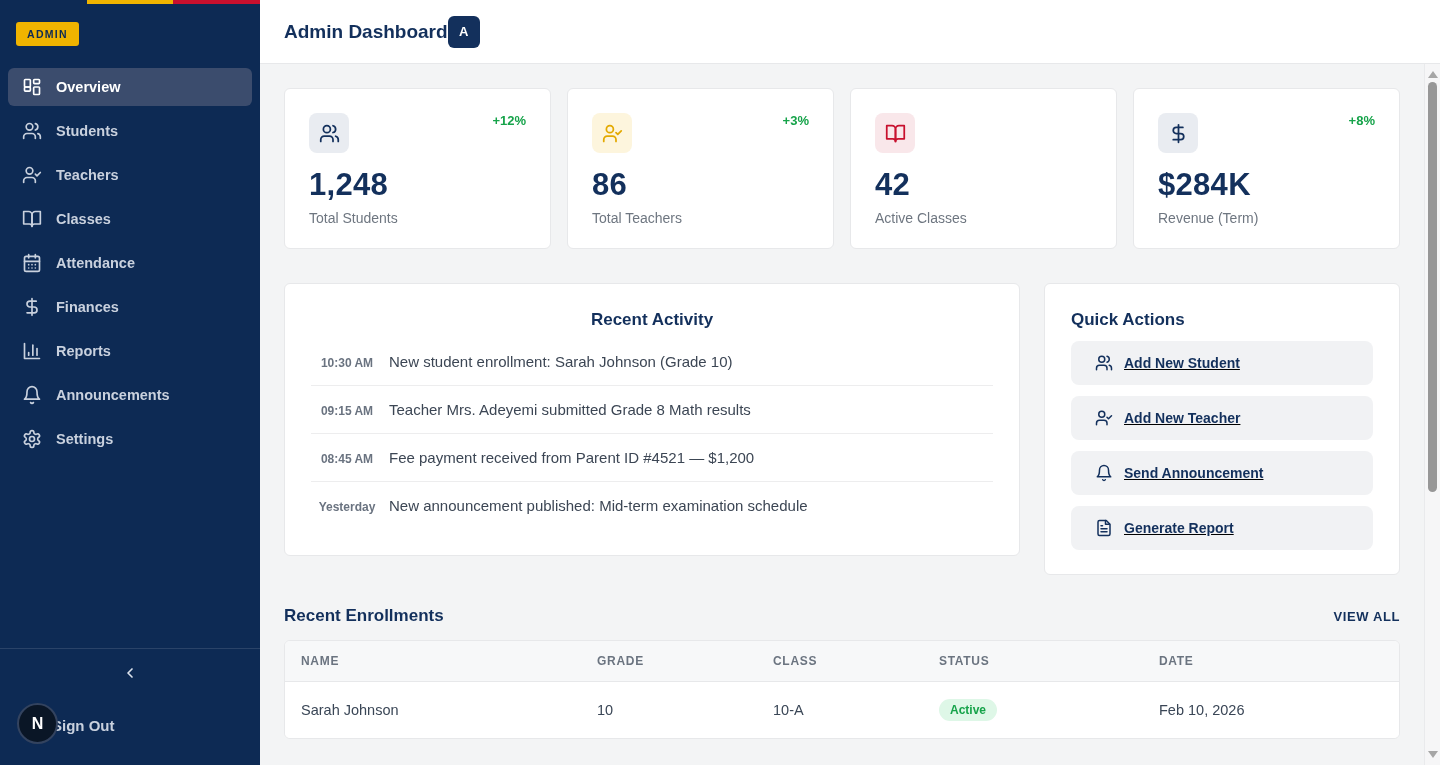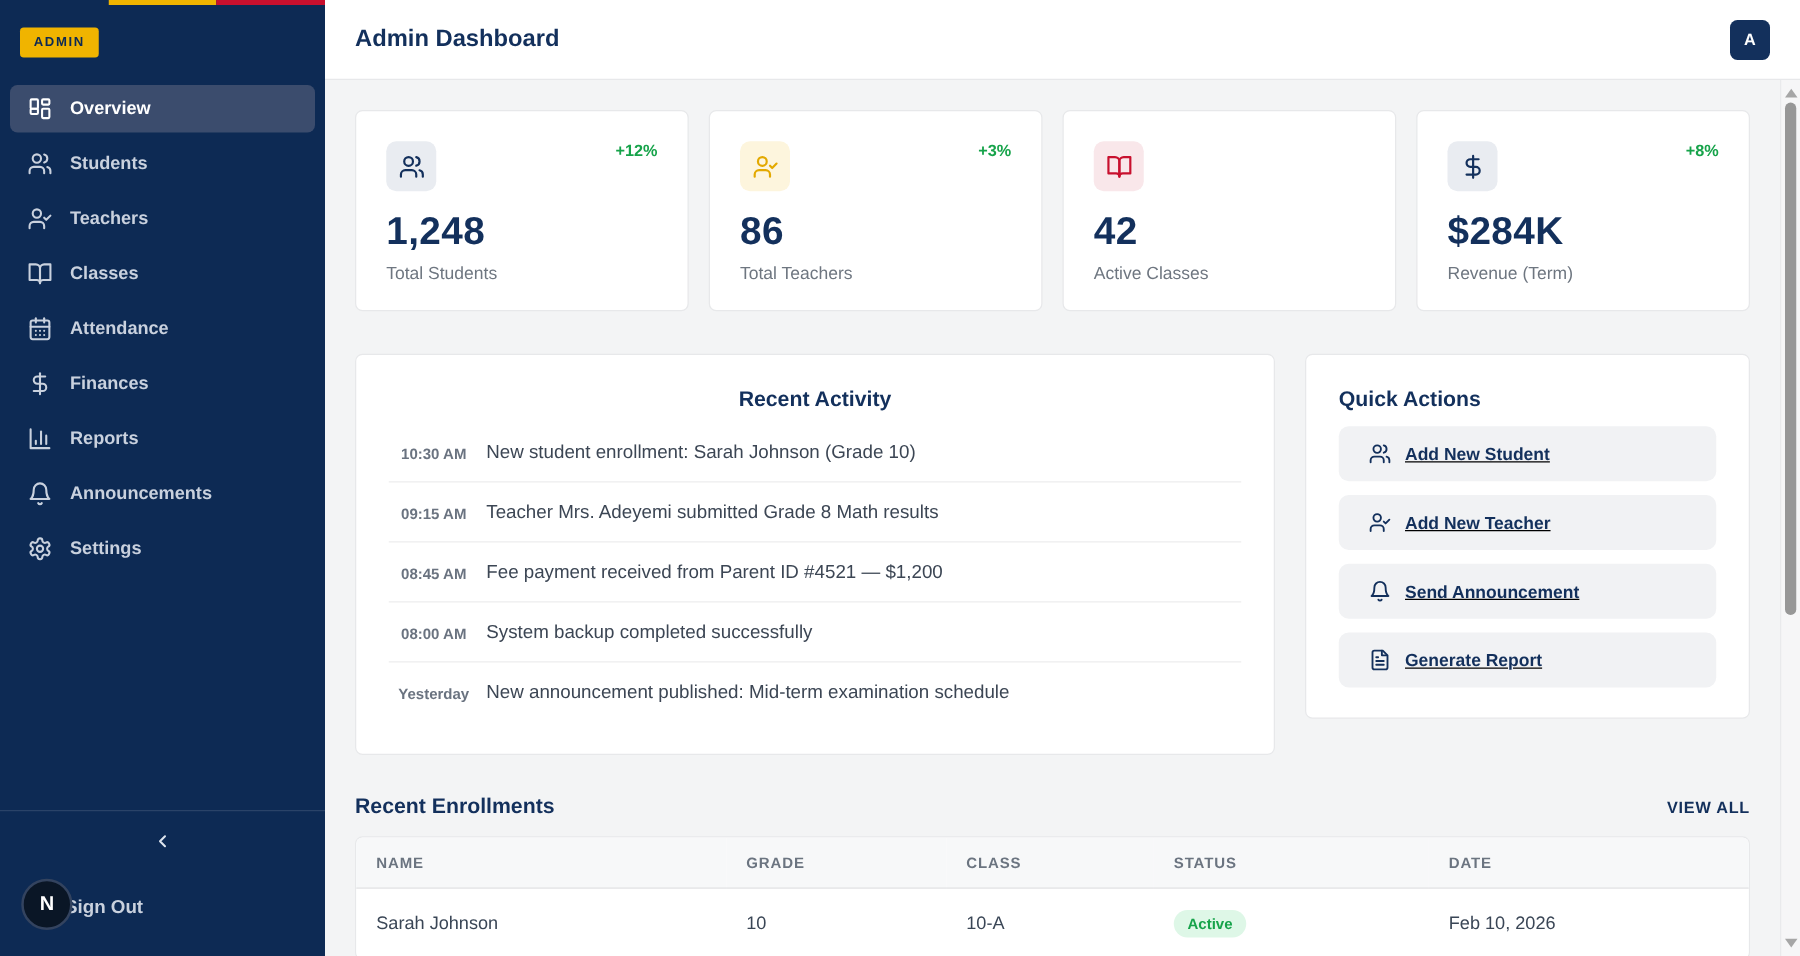--- a/index.html
+++ b/index.html
@@ -25,21 +25,21 @@
   .sidebar-bottom { margin-top:auto; border-top:1px solid rgba(255,255,255,.12); }
   .collapse-row { height:48px; display:flex; align-items:center; justify-content:center; }
   .collapse-btn { width:28px; height:28px; display:flex; align-items:center; justify-content:center; color:#dbe2ec; cursor:pointer; }
   .collapse-btn svg { width:16px; height:16px; }
   .signout-row { position:relative; height:68px; }
   .signout-label { position:absolute; left:52px; top:20px; font-size:15px; font-weight:600; color:#c9d1de; cursor:pointer; }
   .user-avatar { position:absolute; left:17px; top:6px; width:41px; height:41px; border-radius:50%; background:#0a1626; border:2px solid #33435f; color:#fff; font-size:16px; font-weight:600; display:flex; align-items:center; justify-content:center; cursor:pointer; z-index:2; }
 
   
   .main { flex:1; position:relative; height:765px; }
-  .topbar { height:64px; background:#fff; border-bottom:1px solid #e7e8ea; display:flex; align-items:center; justify-content:space-between; padding:0 24px; }
+  .topbar { height:64px; background:#fff; border-bottom:1px solid #e7e8ea; display:flex; align-items:center; padding:0 24px; }
   .page-title { color:#13305c; font-size:19px; font-weight:700; }
   .topbar-avatar { width:32px; height:32px; border-radius:6px; background:#13305c; color:#fff; font-size:13px; font-weight:700; display:flex; align-items:center; justify-content:center; cursor:pointer; }
   .content { position:absolute; top:64px; left:0; right:16px; bottom:0; overflow:hidden; padding:24px; background:#f3f4f5; }
 
   
   .stats-grid { display:grid; grid-template-columns:repeat(4,1fr); gap:16px; }
   .stat-card { background:#fff; border:1px solid #e7e8ea; border-radius:6px; padding:24px; height:161px; }
   .stat-top { display:flex; justify-content:space-between; align-items:flex-start; }
   .stat-iconbox { width:40px; height:40px; border-radius:8px; display:flex; align-items:center; justify-content:center; }
   .stat-iconbox svg { width:21px; height:21px; }
@@ -277,24 +277,20 @@
               <span class="activity-time">10:30 AM</span>
               <span class="activity-text">New student enrollment: Sarah Johnson (Grade 10)</span>
             </div>
             <div class="activity-item">
               <span class="activity-time">09:15 AM</span>
               <span class="activity-text">Teacher Mrs. Adeyemi submitted Grade 8 Math results</span>
             </div>
             <div class="activity-item">
               <span class="activity-time">08:45 AM</span>
               <span class="activity-text">Fee payment received from Parent ID #4521 — $1,200</span>
-            </div>
-            <div class="activity-item">
-              <span class="activity-time">08:00 AM</span>
-              <span class="activity-text">System backup completed successfully</span>
             </div>
             <div class="activity-item">
               <span class="activity-time">Yesterday</span>
               <span class="activity-text">New announcement published: Mid-term examination schedule</span>
             </div>
           </div>
         </div>
 
         <div class="card qa-card">
           <div class="section-title">Quick Actions</div>

